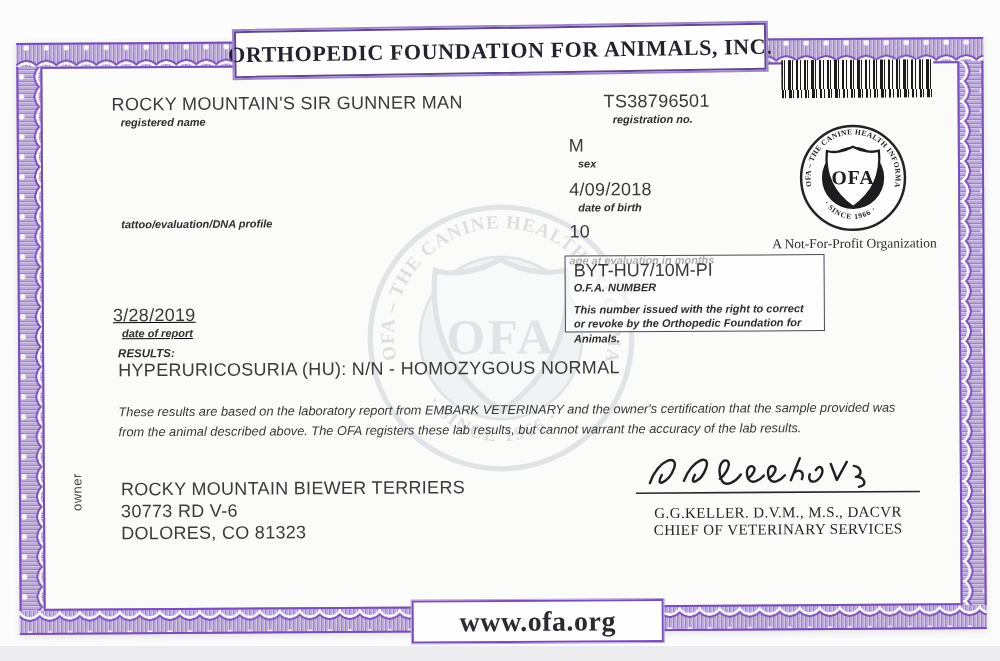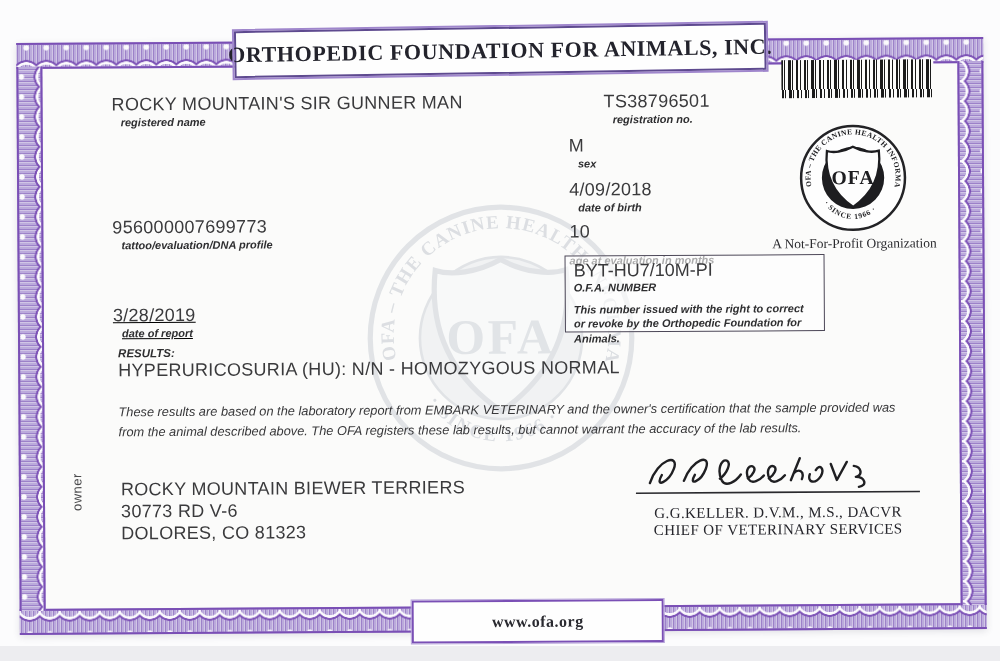--- a/index.html
+++ b/index.html
@@ -130,21 +130,21 @@
       #1a1a1a 15px 17px, #fbfbfa 17px 19px,
       #1a1a1a 19px 20px, #fbfbfa 20px 23px);
   }
   
   .footer-box {
     position:absolute; left:392px; top:560px; width:252px; height:43px;
     background:#fefefe; border:2px solid #7a4fb5; outline:1px solid #b7a4da;
     display:flex; align-items:center; justify-content:center; z-index:7;
   }
   .footer-box .url {
-    font-family:"Liberation Serif", serif; font-size:16px; font-weight:bold;
+    font-family:"Liberation Serif", serif; font-size:28px; font-weight:bold;
     color:#2a2a30; letter-spacing:0.5px;
   }
   .seal-ring-text { font-family:"Liberation Serif", serif; font-weight:bold; }
 </style>
 </head>
 <body>
 
 <div class="scan-edge"></div>
 
 <div class="certificate">
@@ -175,21 +175,20 @@
     <h1>ORTHOPEDIC FOUNDATION FOR ANIMALS, INC.</h1>
   </div>
 
   <div class="barcode"></div>
 
   <div class="field" style="left:95px; top:52px;">
     <div class="value">ROCKY MOUNTAIN'S SIR GUNNER MAN</div>
     <div class="label">registered name</div>
   </div>
   <div class="field" style="left:95px; top:175px;">
-    <div class="value">956000007699773</div>
     <div class="label">tattoo/evaluation/DNA profile</div>
   </div>
   <div class="field" style="left:95px; top:263px;text-decoration:underline;">
     <div class="value">3/28/2019</div>
     <div class="label">date of report</div>
   </div>
 
   <div class="field" style="left:552px; top:52px;margin-left:35px;">
     <div class="value">TS38796501</div>
     <div class="label">registration no.</div>

